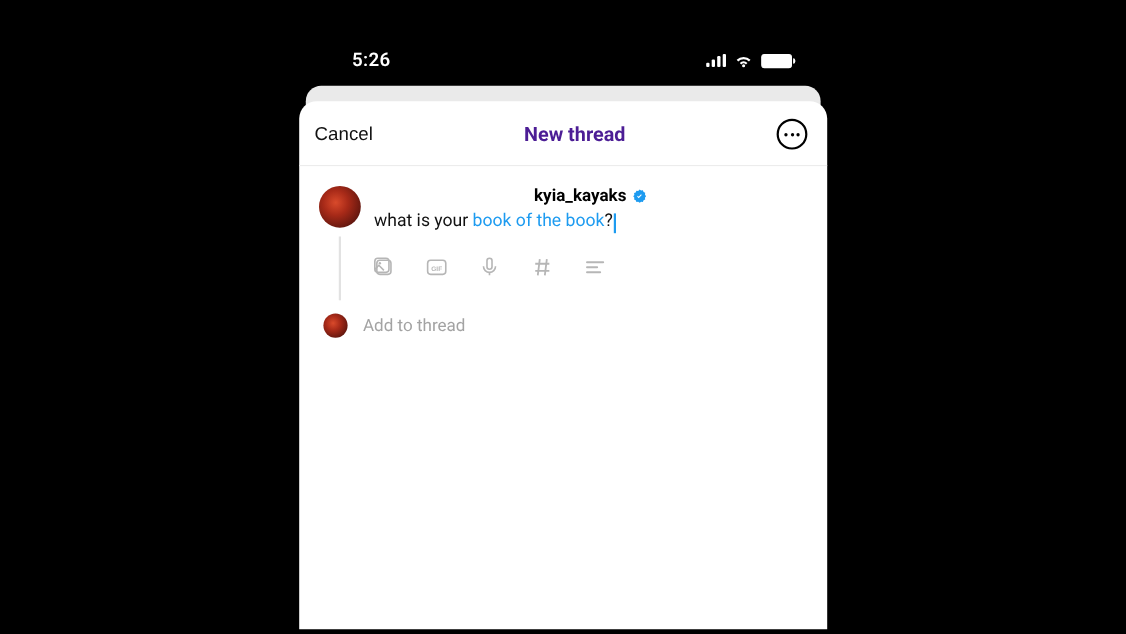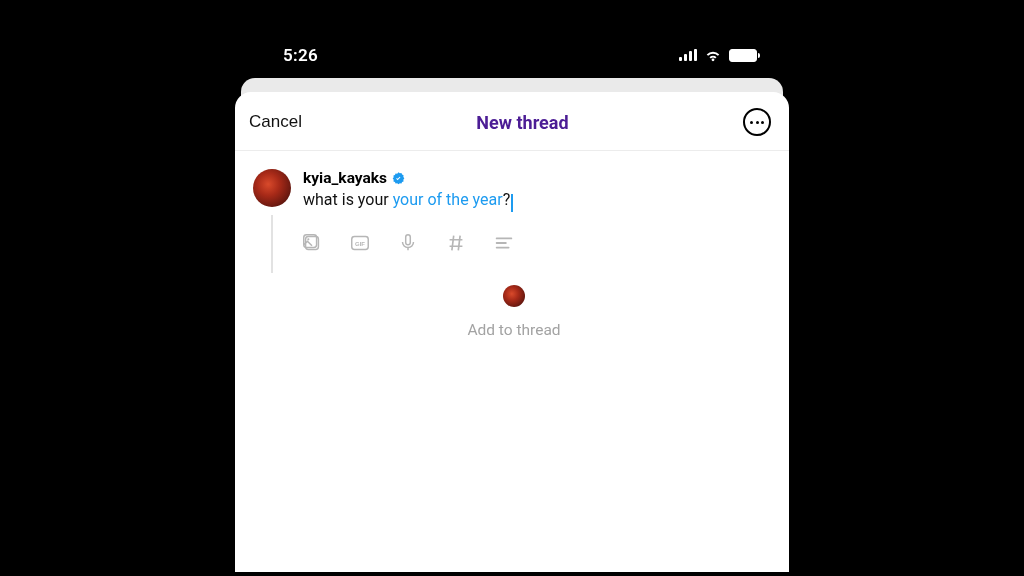--- a/index.html
+++ b/index.html
@@ -11,21 +11,21 @@
     width: 1024px;
     height: 576px;
     background: #000;
     font-family: -apple-system, BlinkMacSystemFont, "Segoe UI", Roboto, Helvetica, Arial, sans-serif;
     display: flex;
     justify-content: center;
     align-items: flex-start;
     overflow: hidden;
   }
   .phone {
-    width: 554px;
+    width: 480px;
     margin-top: 28px;
     position: relative;
   }
   .notch-bar {
     background: #000;
     height: 54px;
     border-radius: 48px 48px 0 0;
     display: flex;
     align-items: center;
     justify-content: space-between;
@@ -157,20 +157,21 @@
     flex-shrink: 0;
   }
   .compose-body {
     flex: 1;
   }
   .user-row {
     display: flex;
     align-items: center;
     gap: 4px;
     margin-bottom: 2px;
+    justify-content: center;
   }
   .username {
     font-weight: 700;
     font-size: 15.5px;
     color: #000;
   }
   .verified {
     width: 15px;
     height: 15px;
     display: inline-flex;
@@ -220,21 +221,20 @@
     width: 24px;
     height: 24px;
   }
   .attach-btn svg { width: 22px; height: 22px; }
   .add-thread {
     padding: 18px 18px 0 22px;
     display: flex;
     align-items: center;
     gap: 14px;
     margin-top: 12px;
-    flex-direction: column;
   }
   .avatar-sm {
     width: 22px;
     height: 22px;
     border-radius: 50%;
     background: radial-gradient(circle at 40% 40%, #d94a2b 0%, #a82a18 35%, #6b1910 70%, #2a0d08 100%);
   }
   .add-thread-label {
     color: #a3a3a3;
     font-size: 15.5px;
@@ -288,21 +288,21 @@
         <div class="user-row">
           <span class="username">kyia_kayaks</span>
           <span class="verified">
             <svg viewBox="0 0 24 24" fill="#1d9bf0">
                 <path d="M12 2l2.1 1.6 2.6-.4 1 2.4 2.4 1-.4 2.6L21.3 12l-1.6 2.1.4 2.6-2.4 1-1 2.4-2.6-.4L12 21.3l-2.1-1.6-2.6.4-1-2.4-2.4-1 .4-2.6L2.7 12l1.6-2.1-.4-2.6 2.4-1 1-2.4 2.6.4L12 2z"></path>
                 <path fill="#fff" d="M10.6 14.6l-2.3-2.3 1.1-1.1 1.2 1.2 3.4-3.4 1.1 1.1z"></path>
               </svg>
           </span>
         </div>
         <div class="post-text">
-          <span>what is your </span><span class="hashtag">your of the year</span><span>?</span><span class="cursor-caret"></span>
+          <span>what is your </span><span class="hashtag">book of the book</span><span>?</span><span class="cursor-caret"></span>
         </div>
       </div>
     </div>
 
     <div class="attach-row">
       <div class="vline"></div>
       <button class="attach-btn">
         <svg viewBox="0 0 24 24" fill="none" stroke="currentColor" stroke-width="1.6">
           <rect x="5" y="5" width="14" height="14" rx="3"></rect>
           <rect x="3" y="3" width="14" height="14" rx="3"></rect>

